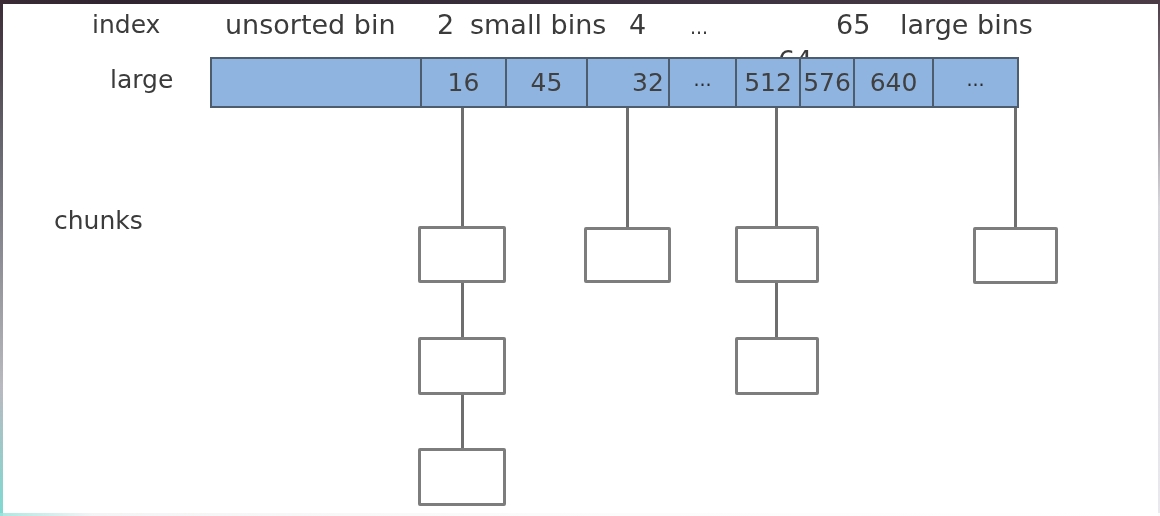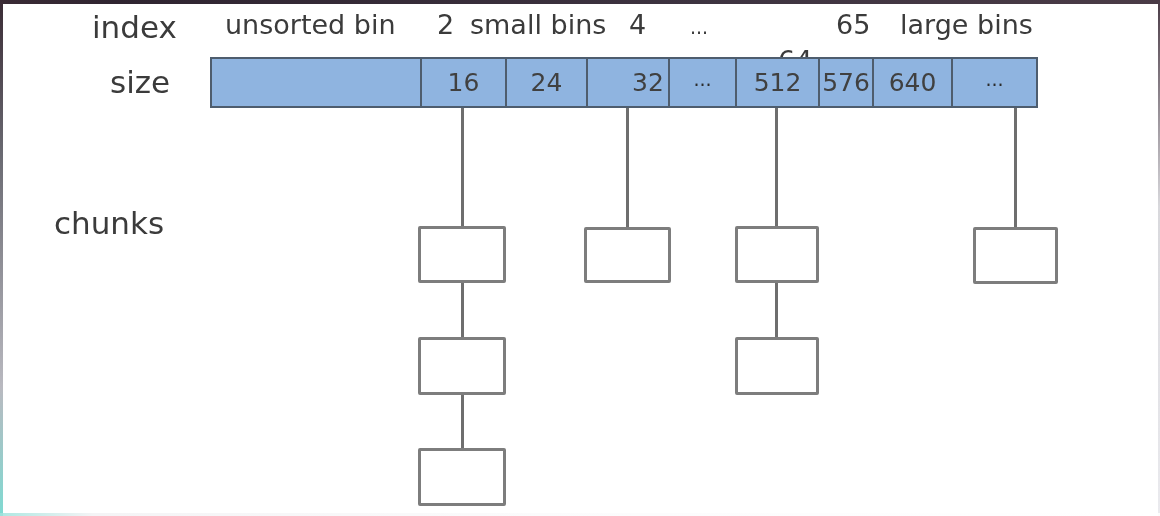--- a/index.html
+++ b/index.html
@@ -31,21 +31,21 @@
   .edge-bottom {
     position: absolute; left: 0; bottom: 0; width: 1160px; height: 3px;
     background: linear-gradient(to right, #9fe3dd 0%, #f2f2f4 8%, #fbfbfc 50%, #ffffff 100%);
     opacity: .85;
   }
 
   
   .side-label {
     position: absolute;
     color: #3b3b3b;
-    font-size: 31px;
+    font-size: 25px;
     line-height: 1;
     white-space: nowrap;
   }
   #label-index { left: 92px;  top: 12px; }
   #label-size  { left: 110px; top: 67px; }
   #label-chunks{ left: 54px;  top: 208px; }
 
   
   .hdr {
     position: absolute;
@@ -102,41 +102,41 @@
 <body>
 
 <div id="canvas">
 
   <div class="edge-top"></div>
   <div class="edge-left"></div>
   <div class="edge-right"></div>
   <div class="edge-bottom"></div>
 
   <div class="side-label" id="label-index">index</div>
-  <div class="side-label" id="label-size">size</div>
+  <div class="side-label" id="label-size">large</div>
   <div class="side-label" id="label-chunks">chunks</div>
 
   <div id="index-header-layer">
       <div class="hdr" style="left: 225px;">unsorted bin</div>
       <div class="hdr" style="left: 437px;">2</div>
       <div class="hdr" style="left: 470px;">small bins</div>
       <div class="hdr" style="left: 629px;">4</div>
       <div class="hdr" style="left: 690px; font-size: 19px; top: 18px;">...</div>
       <div class="hdr" style="left: 778px; margin-top: 36px;">64</div>
       <div class="hdr" style="left: 836px;">65</div>
       <div class="hdr" style="left: 900px;">large bins</div>
     </div>
 
   <div id="bins-table">
       <div class="bin-cell" style="width: 210px;"></div>
       <div class="bin-cell" style="width: 85px;">16</div>
-      <div class="bin-cell" style="width: 81px;">24</div>
+      <div class="bin-cell" style="width: 81px;">45</div>
       <div class="bin-cell" style="width: 82px; padding-left: 40px;">32</div>
       <div class="bin-cell dots" style="width: 67px;">...</div>
-      <div class="bin-cell" style="width: 83px;">512</div>
+      <div class="bin-cell" style="width: 64px;">512</div>
       <div class="bin-cell" style="width: 54px;">576</div>
       <div class="bin-cell" style="width: 79px;">640</div>
       <div class="bin-cell dots" style="width: 83px;">...</div>
     </div>
 
   <div id="chunks-layer">
       <div class="conn" style="left: 461px; top: 108px; height: 120px;"></div>
       <div class="conn" style="left: 461px; top: 281px; height: 58px;"></div>
       <div class="conn" style="left: 461px; top: 393px; height: 57px;"></div>
       <div class="chunk-box" style="left: 418px; top: 226px; width: 88px; height: 57px;"></div>

